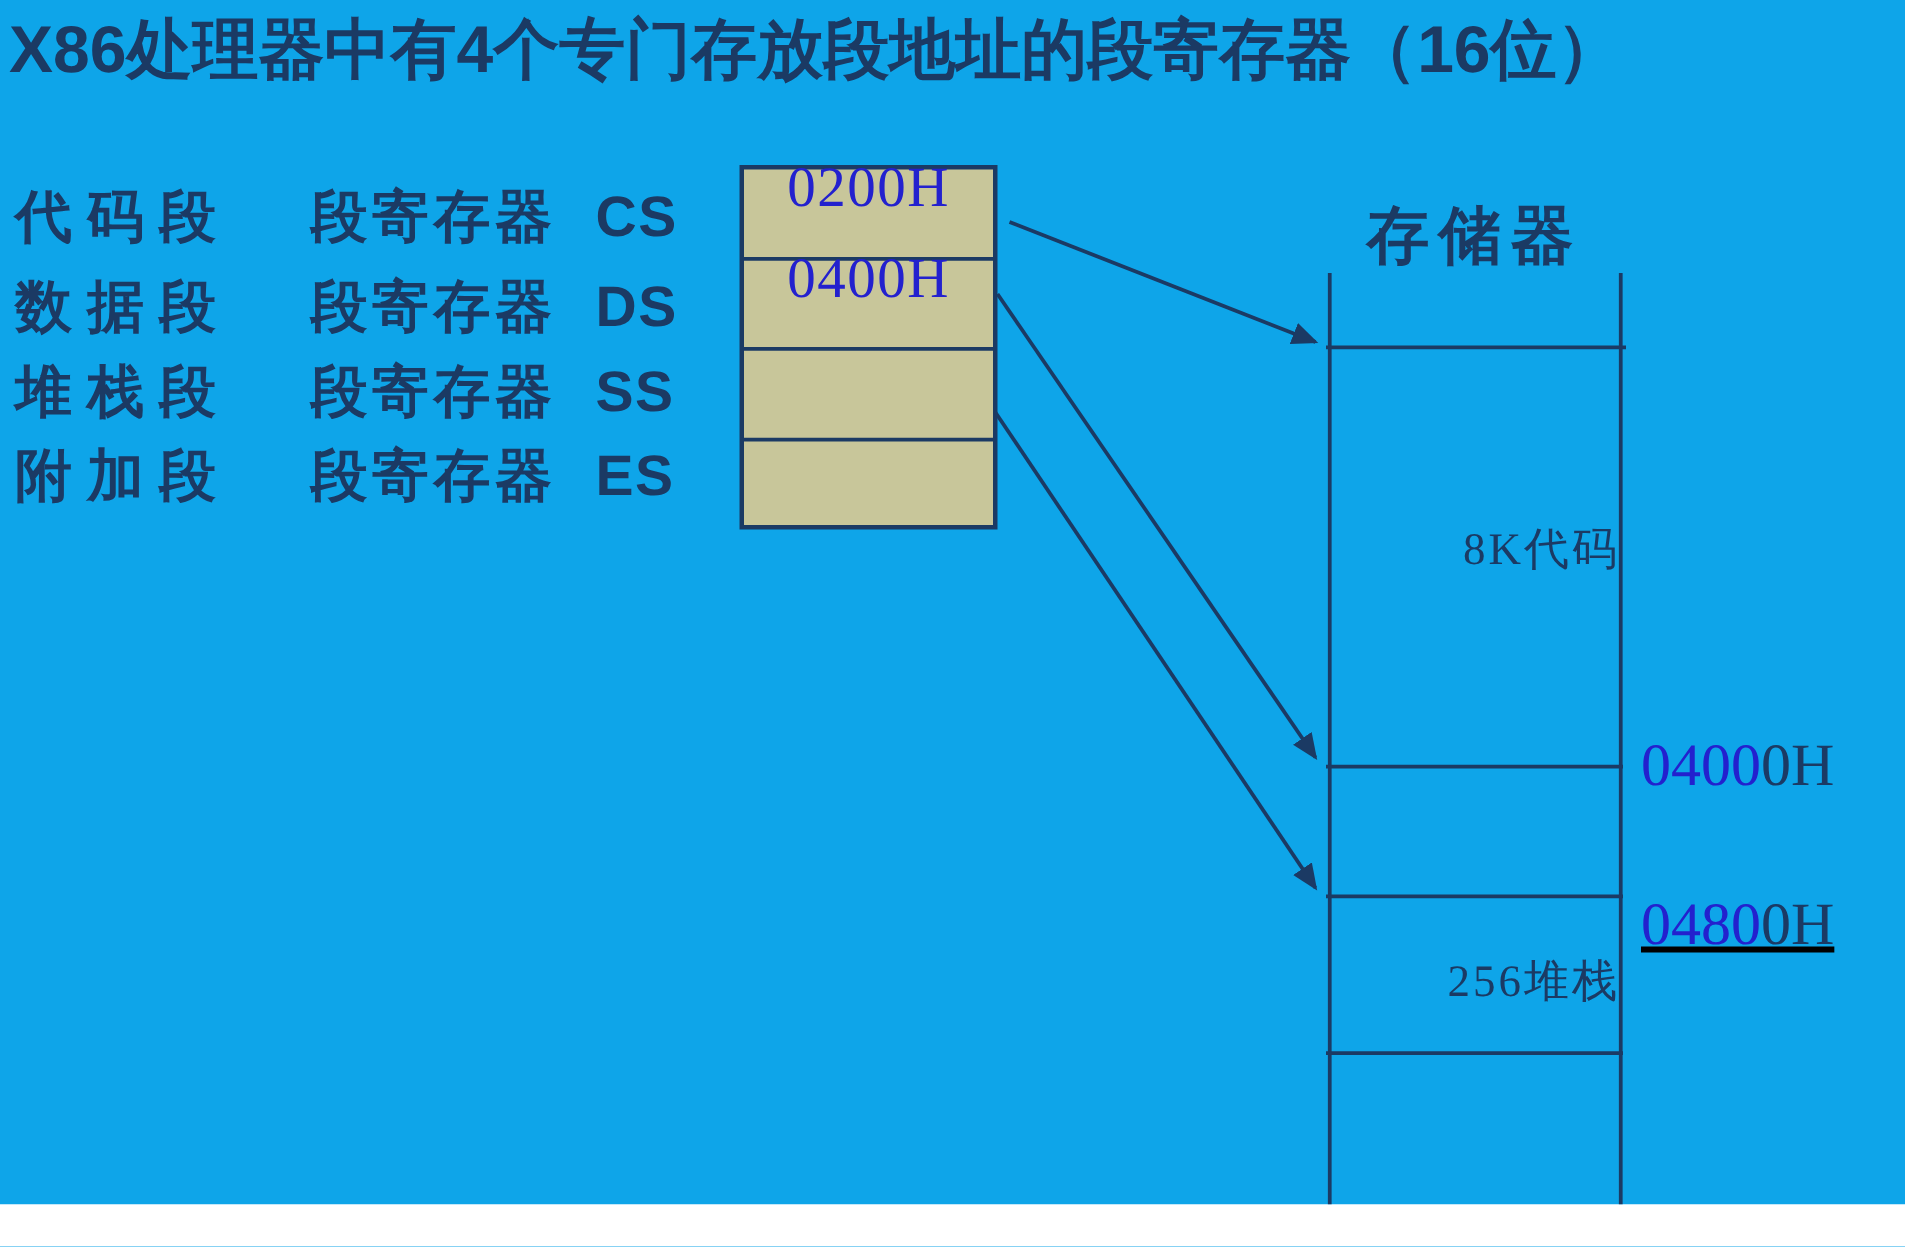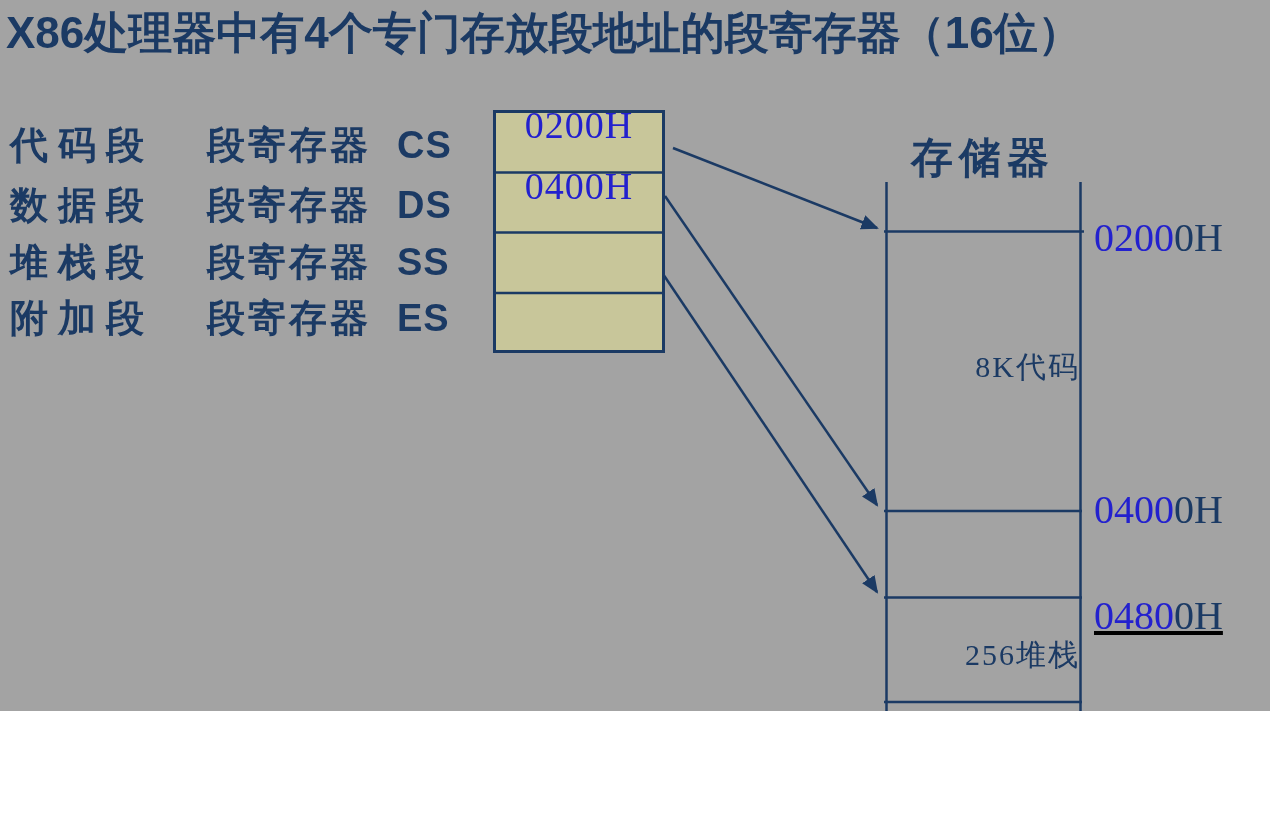--- a/index.html
+++ b/index.html
@@ -1,21 +1,21 @@
 <!DOCTYPE html>
 <html><head>
 <meta charset="utf-8">
 <style>
   * { margin: 0; padding: 0; box-sizing: border-box; }
   html, body { background: #ffffff; }
   .slide {
     position: relative;
     width: 1270px;
-    height: 711px;
-    background: #a3a3a3;
+    height: 803px;
+    background: #0ea5e9;
     overflow: hidden;
     font-family: "Liberation Sans", sans-serif;
   }
   .title {
     position: absolute;
     left: 6px; top: 4px;
     width: 1260px;
     font-size: 44px;
     font-weight: bold;
     color: #1B3A64;
@@ -159,23 +159,20 @@
     <div class="reg-cell c1">0200H</div>
     <div class="reg-cell c2">0400H</div>
     <div class="reg-cell c4"></div>
   </div>
 
   <div class="mem-title">存储器</div>
 
   <div class="region-label region-1">8K代码</div>
   <div class="region-label region-3">256堆栈</div>
 
-  <div class="mem-address addr-1">
-    <span class="addr-prefix">0200</span><span class="addr-suffix">0H</span>
-  </div>
   <div class="mem-address addr-2">
     <span class="addr-prefix">0400</span><span class="addr-suffix">0H</span>
   </div>
   <div class="mem-address addr-3">
     <span class="addr-prefix">0480</span><span class="addr-suffix">0H</span>
   </div>
 
 </div>
 
 </body></html>

